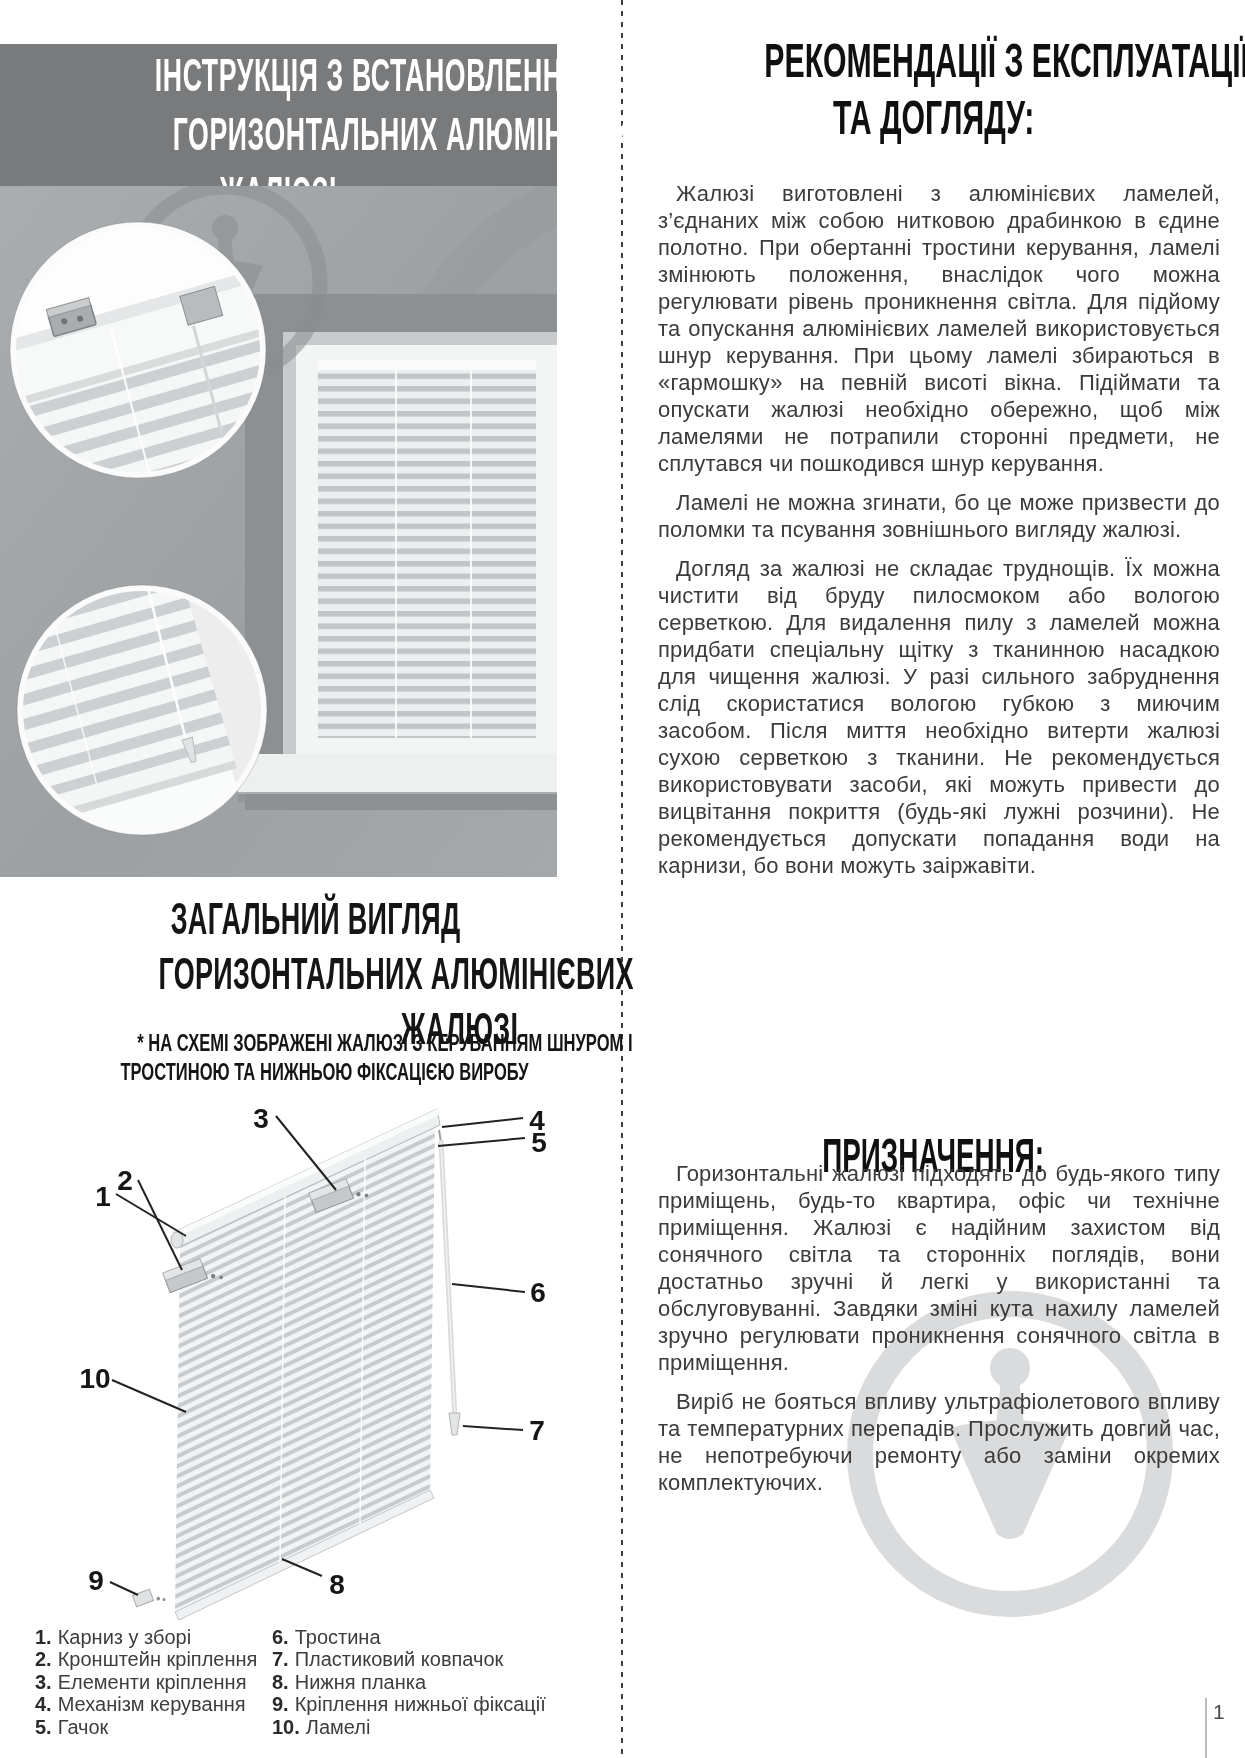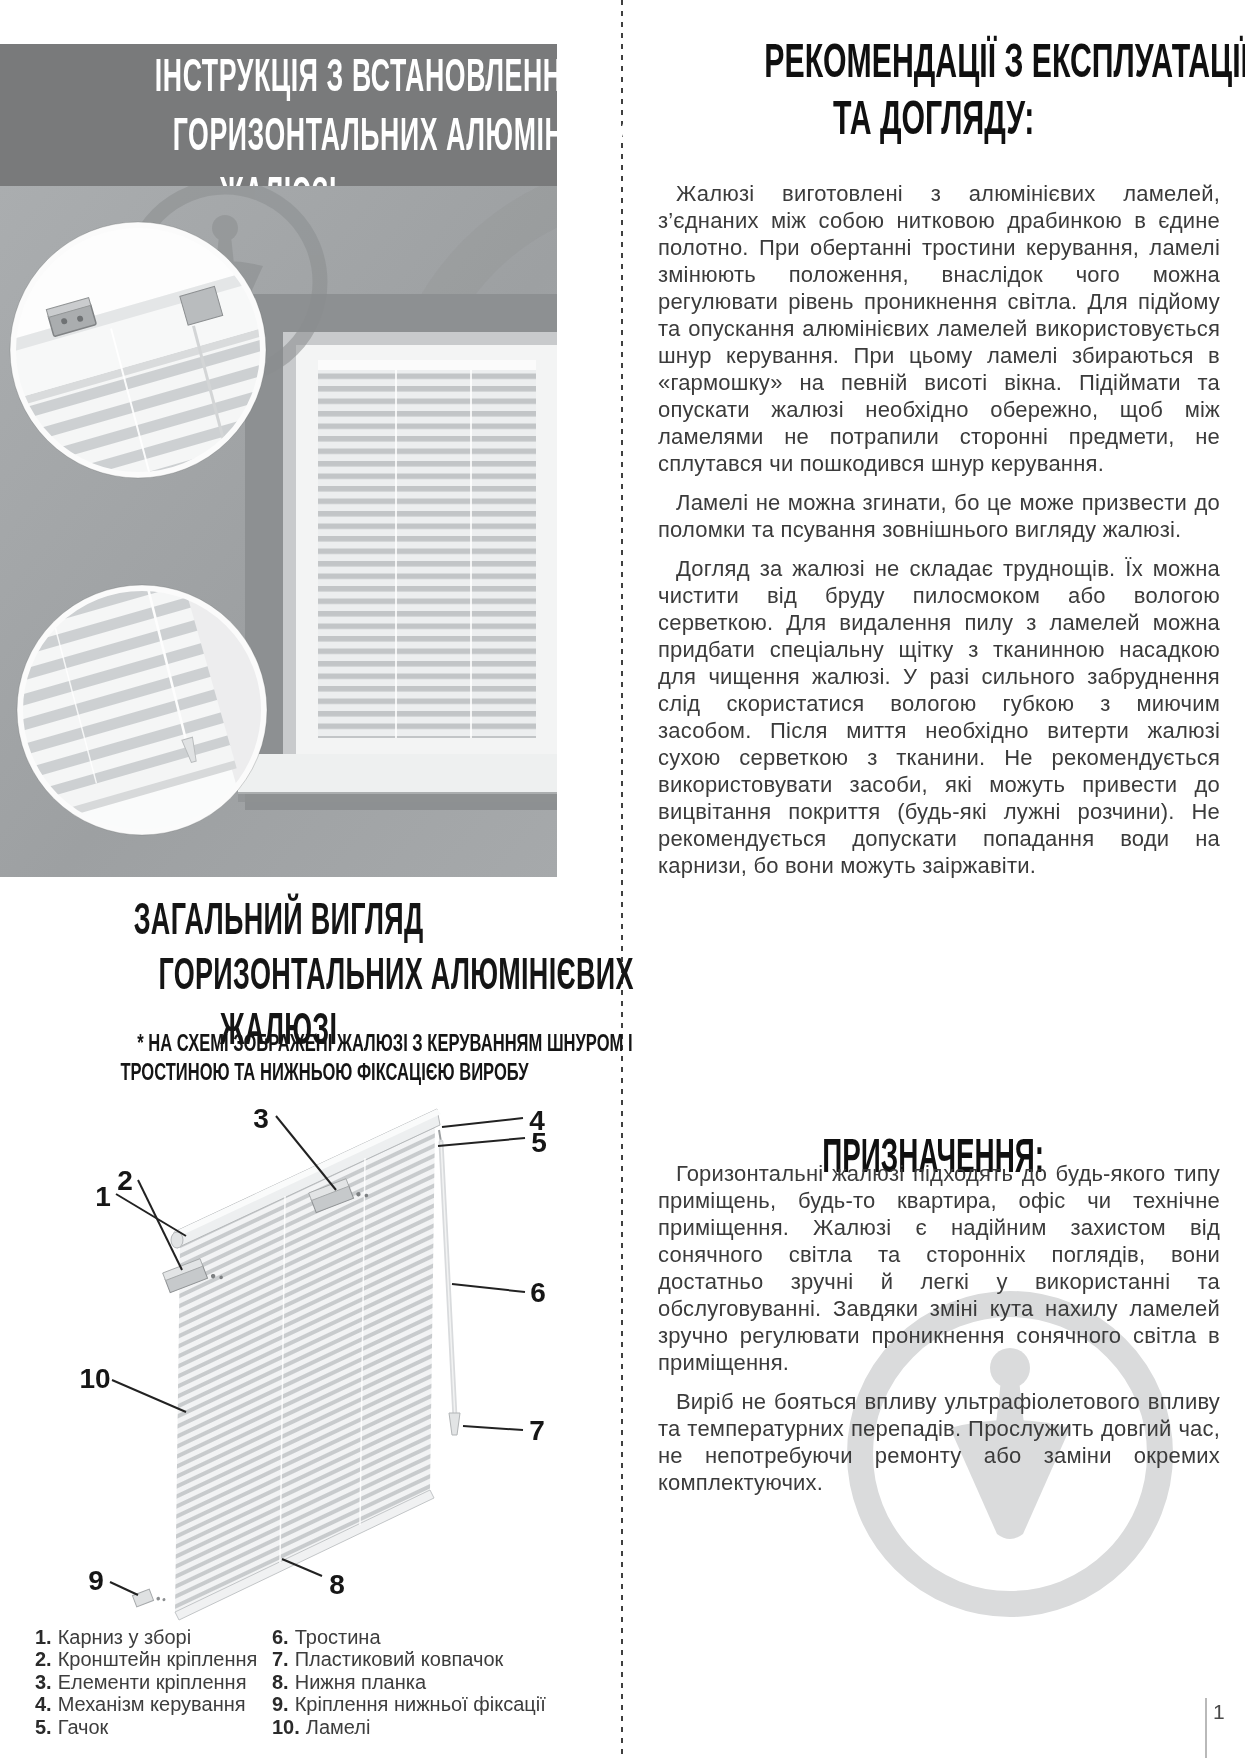--- a/index.html
+++ b/index.html
@@ -17,21 +17,21 @@
     position:absolute;left:0;top:0;width:557px;height:186px;background:#797a7b;
     display:flex;flex-direction:column;justify-content:center;gap:2px;padding-top:4px;box-sizing:border-box;margin-top:44px;
   }
   .hline{text-align:center;line-height:46px;}
   .cond{display:inline-block;white-space:nowrap;transform-origin:50% 50%;}
   .header-block .cond{
     font-weight:bold;font-size:46px;color:#ffffff;letter-spacing:1px;transform:scaleX(0.58);
   }
   .photo-wrap{position:absolute;left:0;top:186px;width:557px;height:691px;}
   .view-heading{position:absolute;left:0;top:896px;width:557px;}
-  .view-heading .hline{line-height:45px;}
+  .view-heading .hline{line-height:45px;text-align:right;}
   .view-heading .cond{font-weight:bold;font-size:45px;color:#151515;letter-spacing:0.5px;transform:scaleX(0.60);}
   .view-note{position:absolute;left:0;top:1030px;width:557px;}
   .view-note .hline{line-height:26px;padding-left:41px;}
   .view-note .cond{font-weight:bold;font-size:23px;color:#151515;transform:scaleX(0.72);}
   .diagram-wrap{position:absolute;left:0;top:1080px;width:557px;height:548px;}
   .legend{position:absolute;left:0;top:1626px;width:620px;font-size:20px;line-height:22.4px;color:#3d3d3d;}
   .legend-col{position:absolute;top:0;}
   .legend-col.c1{left:35px;}
   .legend-col.c2{left:272px;width:360px;}
   .leg-row{white-space:nowrap;}

